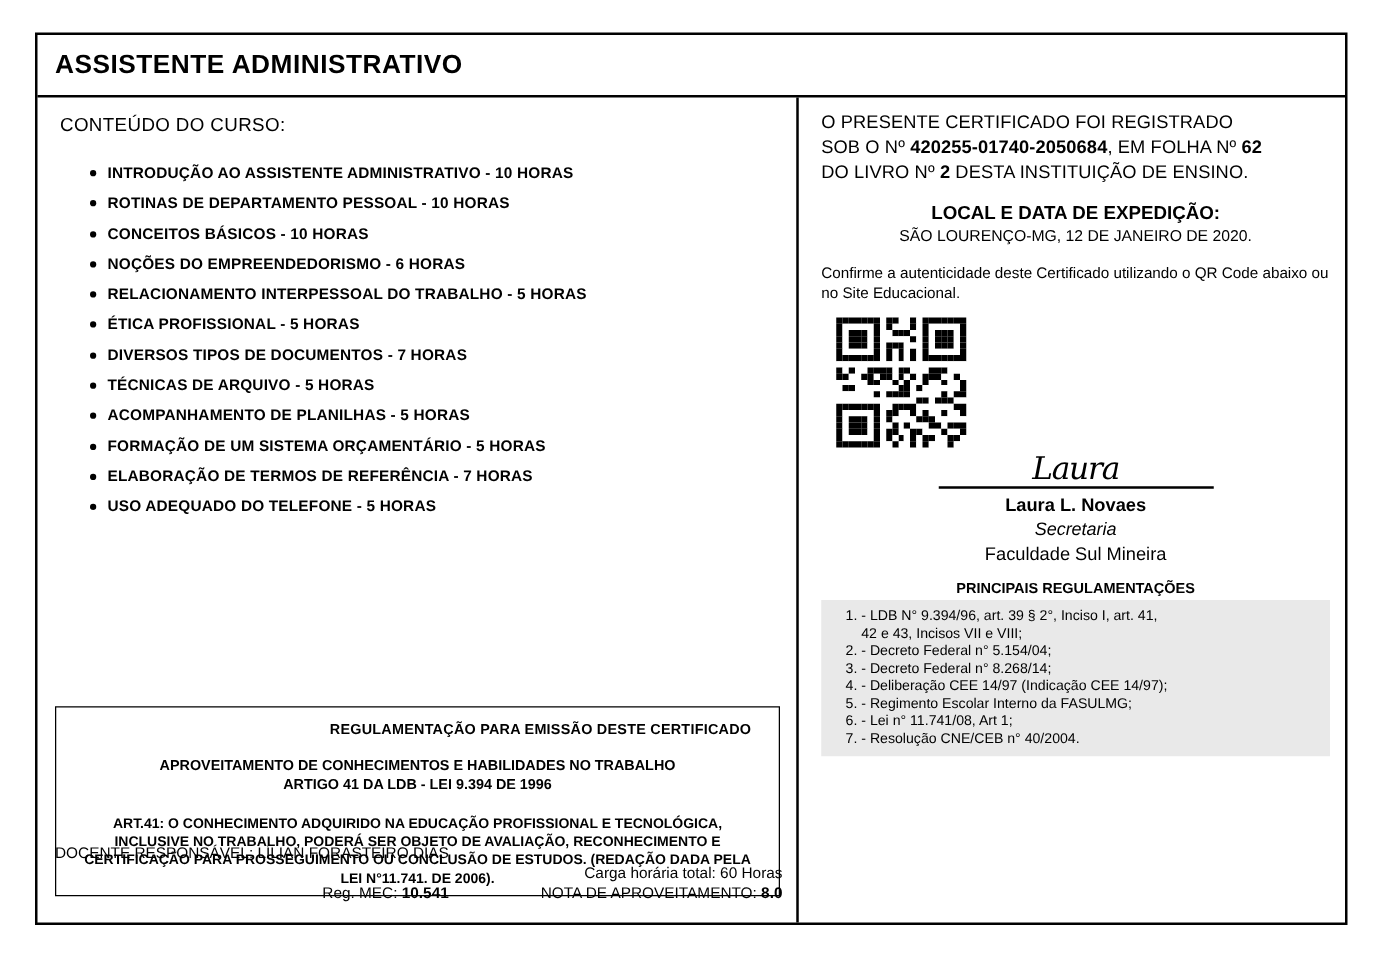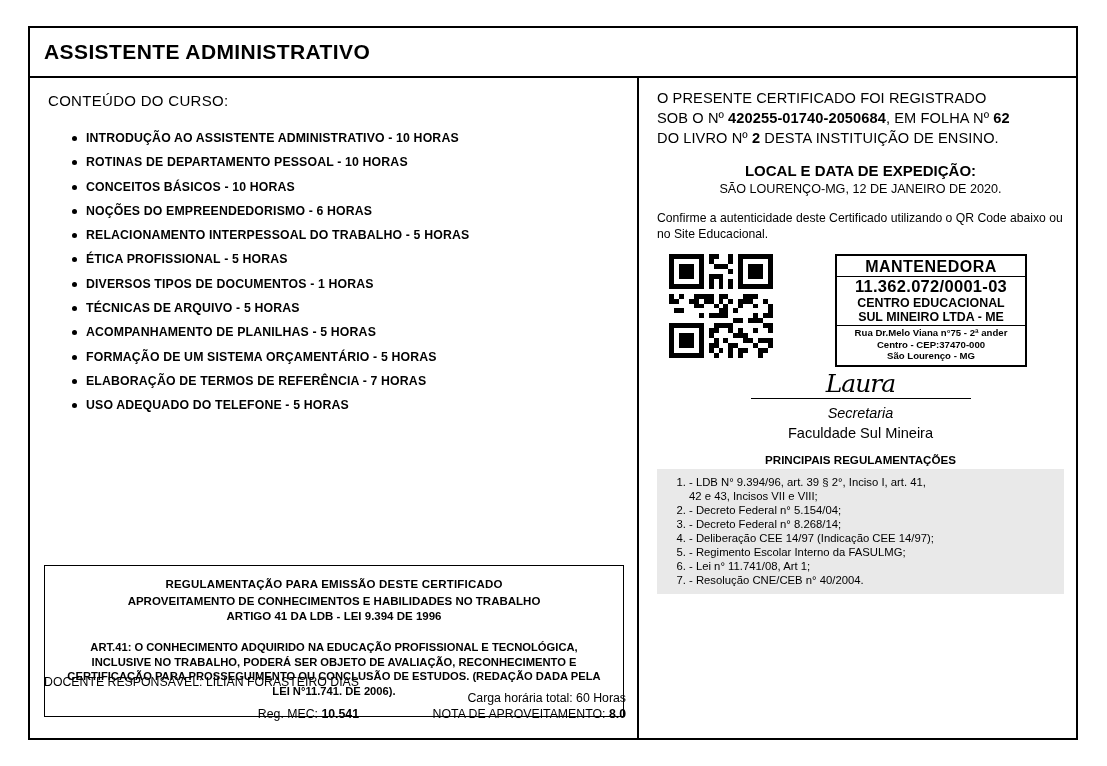--- a/index.html
+++ b/index.html
@@ -93,21 +93,22 @@
     height: 152px;
     border: 1px solid #000;
     box-sizing: border-box;
     text-align: center;
     padding: 12px 22px 0 22px;
   }
   .reg-title {
     font-size: 11.5px;
     font-weight: bold;
     letter-spacing: 0.2px;
-    margin-bottom: 4px;
+    margin-bottom: 16px;
+    text-align: right;
   }
   .reg-sub {
     font-size: 11.5px;
     font-weight: bold;
     line-height: 15px;
     margin-bottom: 16px;
   }
   .reg-text {
     font-size: 11.2px;
     font-weight: bold;
@@ -306,21 +307,21 @@
     <div class="col-left">
       <div class="content-label">CONTEÚDO DO CURSO:</div>
 
       <ul class="course-list">
         <li>INTRODUÇÃO AO ASSISTENTE ADMINISTRATIVO - 10 HORAS</li>
         <li>ROTINAS DE DEPARTAMENTO PESSOAL - 10 HORAS</li>
         <li>CONCEITOS BÁSICOS - 10 HORAS</li>
         <li>NOÇÕES DO EMPREENDEDORISMO - 6 HORAS</li>
         <li>RELACIONAMENTO INTERPESSOAL DO TRABALHO - 5 HORAS</li>
         <li>ÉTICA PROFISSIONAL - 5 HORAS</li>
-        <li>DIVERSOS TIPOS DE DOCUMENTOS - 1 HORAS</li>
+        <li>DIVERSOS TIPOS DE DOCUMENTOS - 7 HORAS</li>
         <li>TÉCNICAS DE ARQUIVO - 5 HORAS</li>
         <li>ACOMPANHAMENTO DE PLANILHAS - 5 HORAS</li>
         <li>FORMAÇÃO DE UM SISTEMA ORÇAMENTÁRIO - 5 HORAS</li>
         <li>ELABORAÇÃO DE TERMOS DE REFERÊNCIA - 7 HORAS</li>
         <li>USO ADEQUADO DO TELEFONE - 5 HORAS</li>
       </ul>
 
       <div class="reg-box">
         <div class="reg-title">REGULAMENTAÇÃO PARA EMISSÃO DESTE CERTIFICADO</div>
         <div class="reg-sub">
@@ -797,34 +798,26 @@
             <i style="background: rgb(255, 255, 255);"></i>
             <i></i>
             <i style="background: rgb(255, 255, 255);"></i>
             <i style="background: rgb(255, 255, 255);"></i>
             <i style="background: rgb(255, 255, 255);"></i>
             <i></i>
             <i style="background: rgb(255, 255, 255);"></i>
             <i style="background: rgb(255, 255, 255);"></i>
           </div>
 
-        <div class="stamp">
-          <div class="st1">MANTENEDORA</div>
-          <div class="st2">11.362.072/0001-03</div>
-          <div class="st3">CENTRO EDUCACIONAL</div>
-          <div class="st4">SUL MINEIRO LTDA - ME</div>
-          <div class="st5">Rua Dr.Melo Viana n°75 - 2ª ander</div>
-          <div class="st6">Centro - CEP:37470-000</div>
-          <div class="st7">São Lourenço  -  MG</div>
-        </div>
       </div>
 
       <div class="signature-block">
         <div class="sig-script">Laura</div>
         <div class="sig-rule"></div>
+        <div class="sig-name">Laura L. Novaes</div>
         <div class="sig-role">Secretaria</div>
         <div class="sig-org">Faculdade Sul Mineira</div>
       </div>
 
       <div class="regs-title">PRINCIPAIS REGULAMENTAÇÕES</div>
       <div class="regs-box">
         <ol>
           <li>
             <span>- LDB N° 9.394/96, art. 39 § 2°, Inciso I, art. 41,</span>
             <span class="cont">42 e 43, Incisos VII e VIII;</span>

